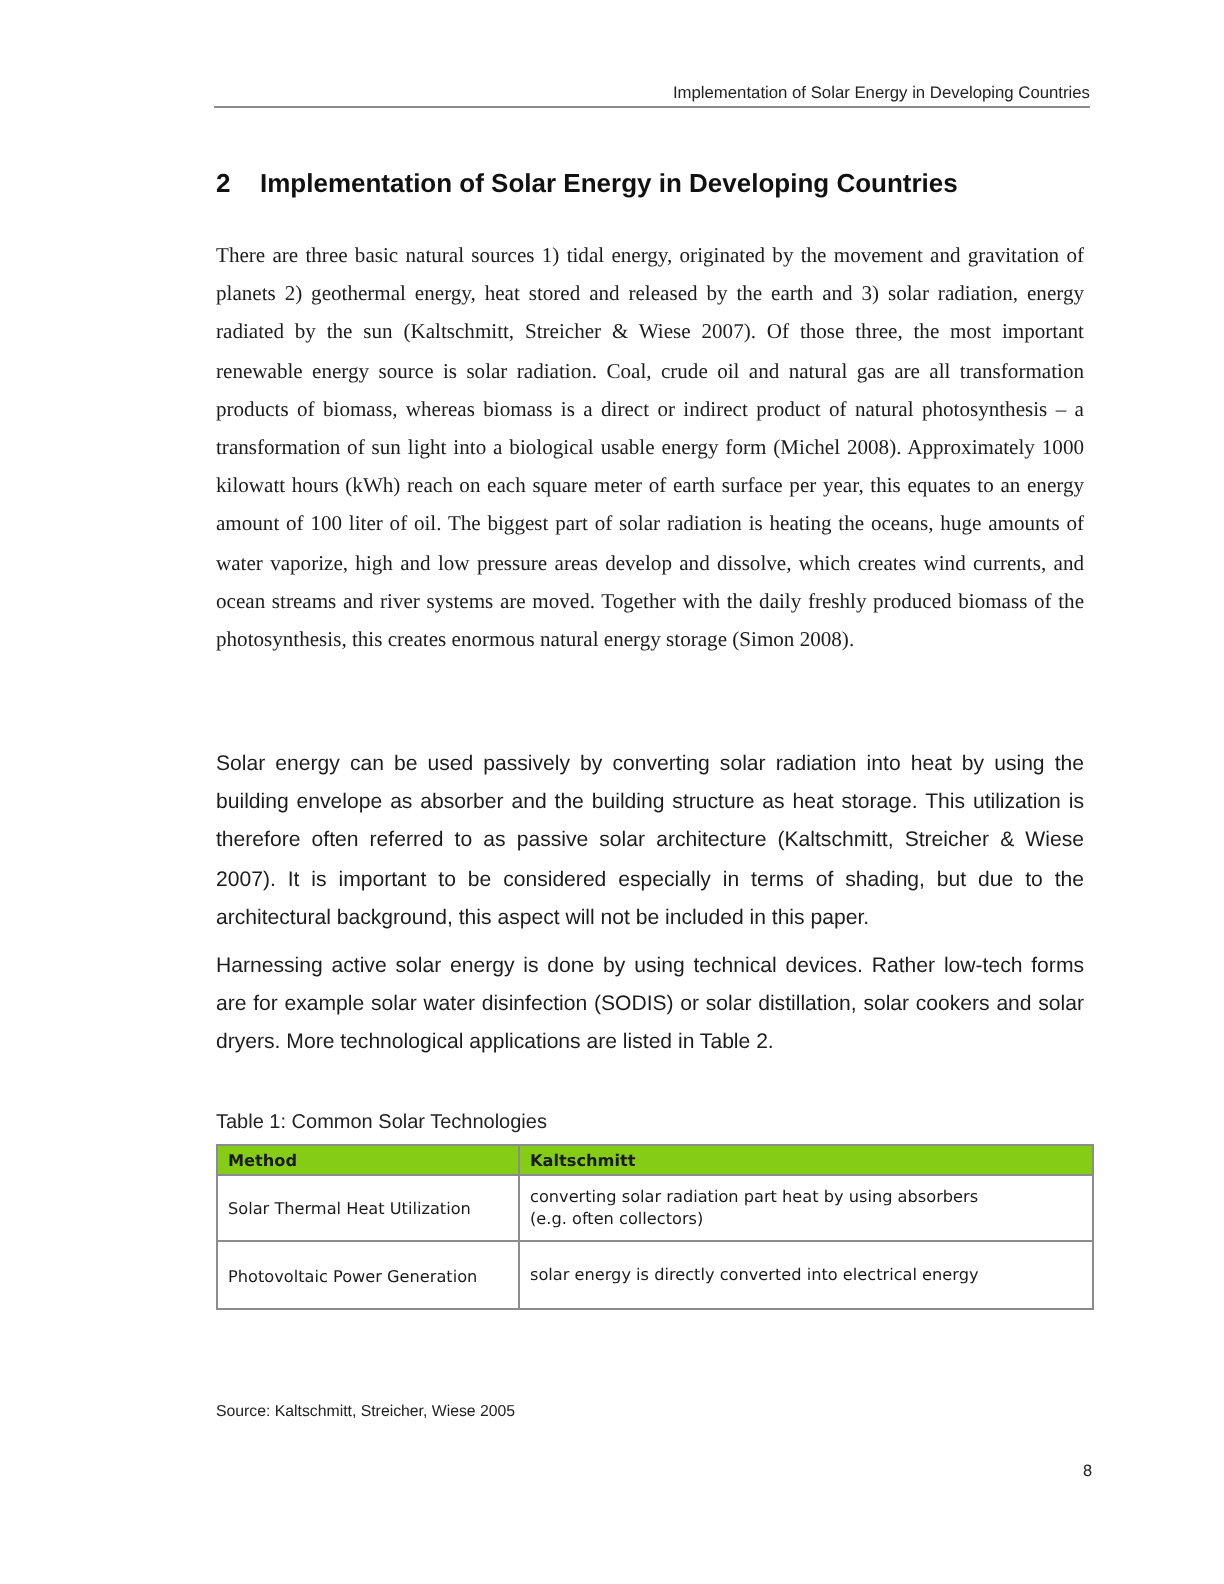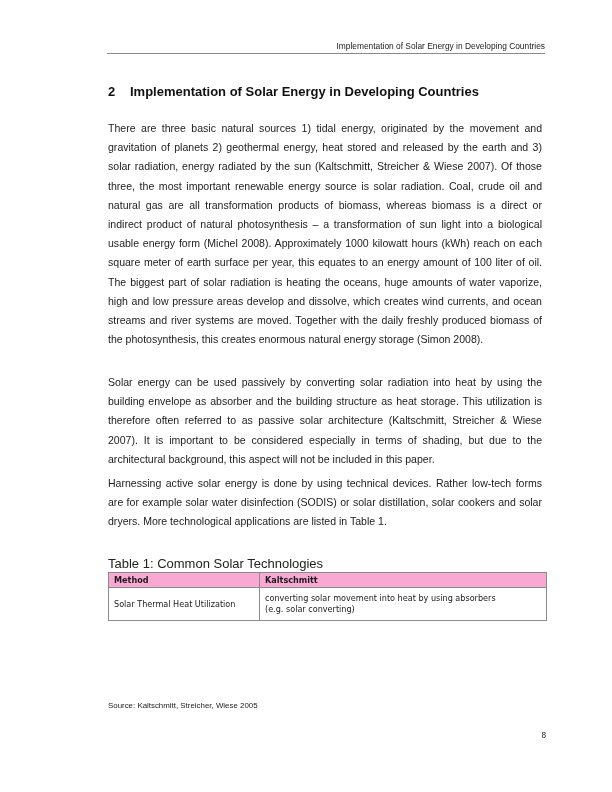--- a/index.html
+++ b/index.html
@@ -7,29 +7,29 @@
          font-family: "Liberation Sans", sans-serif; color: #1a1a1a; }
   .running-header { position: absolute; left: 107px; top: 41px; width: 438px;
          text-align: right; font-size: 8.4px; color: #222; }
   .header-rule { position: absolute; left: 107px; top: 53px; width: 438px; height: 0;
          border-top: 1px solid #8a8a8a; }
   .heading { position: absolute; left: 108px; top: 84px; font-size: 13px; font-weight: bold;
          color: #111; white-space: nowrap; }
   .heading .num { display: inline-block; width: 22px; }
   .para { position: absolute; left: 108px; width: 434px; font-size: 10.55px; line-height: 19.2px;
          text-align: justify; color: #1c1c1c; }
-  .p1 { top: 119px; }
+  .p1 { top: 119px; font-family: Liberation Serif, serif; }
   .p2 { top: 373px; }
   .p3 { top: 474px; }
-  .caption { position: absolute; left: 108px; top: 556px; font-size: 13px; color: #222; }
+  .caption { position: absolute; left: 108px; top: 556px; font-size: 10px; color: #222; }
   table.tech { position: absolute; left: 108px; top: 572px; width: 439px; border-collapse: collapse;
          font-family: "DejaVu Sans", sans-serif; font-size: 8.1px; color: #1a1a1a; }
   table.tech th, table.tech td { border: 1px solid #8c8c8c; padding: 0 5px; text-align: left;
          vertical-align: middle; }
-  table.tech th { background: #f9a8d4; font-weight: bold; height: 14px; }
+  table.tech th { background: #84cc16; font-weight: bold; height: 14px; }
   table.tech td.method { width: 140px; white-space: nowrap; }
   table.tech tr.r1 td { height: 32px; }
   table.tech tr.r2 td { height: 37px; }
   table.tech tr.r3 td { height: 33px; }
   table.tech td .line { display: block; line-height: 11.5px; }
   .source { position: absolute; left: 108px; top: 701px; font-size: 7.9px; color: #222; }
   .page-number { position: absolute; left: 530px; top: 731px; width: 16px; text-align: right;
          font-size: 8.2px; color: #222; }
 </style>
 </head>
@@ -37,37 +37,43 @@
 
 <div class="running-header">Implementation of Solar Energy in Developing Countries</div>
 <div class="header-rule"></div>
 
 <div class="heading">
   <span class="num">2</span><span>Implementation of Solar Energy in Developing Countries</span>
 </div>
 
 <p class="para p1" style="margin:0">There are three basic natural sources 1) tidal energy, originated by the movement and gravitation of planets 2) geothermal energy, heat stored and released by the earth and 3) solar radiation, energy radiated by the sun (Kaltschmitt, Streicher &amp; Wiese 2007). Of those three, the most important renewable energy source is solar radiation. Coal, crude oil and natural gas are all transformation products of biomass, whereas biomass is a direct or indirect product of natural photosynthesis – a transformation of sun light into a biological usable energy form (Michel 2008). Approximately 1000 kilowatt hours (kWh) reach on each square meter of earth surface per year, this equates to an energy amount of 100 liter of oil. The biggest part of solar radiation is heating the oceans, huge amounts of water vaporize, high and low pressure areas develop and dissolve, which creates wind currents, and ocean streams and river systems are moved. Together with the daily freshly produced biomass of the photosynthesis, this creates enormous natural energy storage (Simon 2008).</p>
 <p class="para p2" style="margin:0">Solar energy can be used passively by converting solar radiation into heat by using the building envelope as absorber and the building structure as heat storage. This utilization is therefore often referred to as passive solar architecture (Kaltschmitt, Streicher &amp; Wiese 2007). It is important to be considered especially in terms of shading, but due to the architectural background, this aspect will not be included in this paper.</p>
-<p class="para p3" style="margin:0">Harnessing active solar energy is done by using technical devices. Rather low-tech forms are for example solar water disinfection (SODIS) or solar distillation, solar cookers and solar dryers. More technological applications are listed in Table 1.</p>
+<p class="para p3" style="margin:0">Harnessing active solar energy is done by using technical devices. Rather low-tech forms are for example solar water disinfection (SODIS) or solar distillation, solar cookers and solar dryers. More technological applications are listed in Table 2.</p>
 
 <div class="caption">Table 1: Common Solar Technologies</div>
 
 <table class="tech">
   <thead>
     <tr>
       <th>Method</th>
       <th>Kaltschmitt</th>
     </tr>
   </thead>
   <tbody>
     <tr class="r1">
       <td class="method">Solar Thermal Heat Utilization</td>
       <td>
-        <span class="line">converting solar movement into heat by using absorbers</span>
-        <span class="line">(e.g. solar converting)</span>
+        <span class="line">converting solar radiation part heat by using absorbers</span>
+        <span class="line">(e.g. often collectors)</span>
+      </td>
+    </tr>
+    <tr class="r3">
+      <td class="method">Photovoltaic Power Generation</td>
+      <td>
+        <span class="line">solar energy is directly converted into electrical energy</span>
       </td>
     </tr>
   </tbody>
 </table>
 
 <div class="source">Source: Kaltschmitt, Streicher, Wiese 2005</div>
 
 <div class="page-number">8</div>
 
 </body></html>

